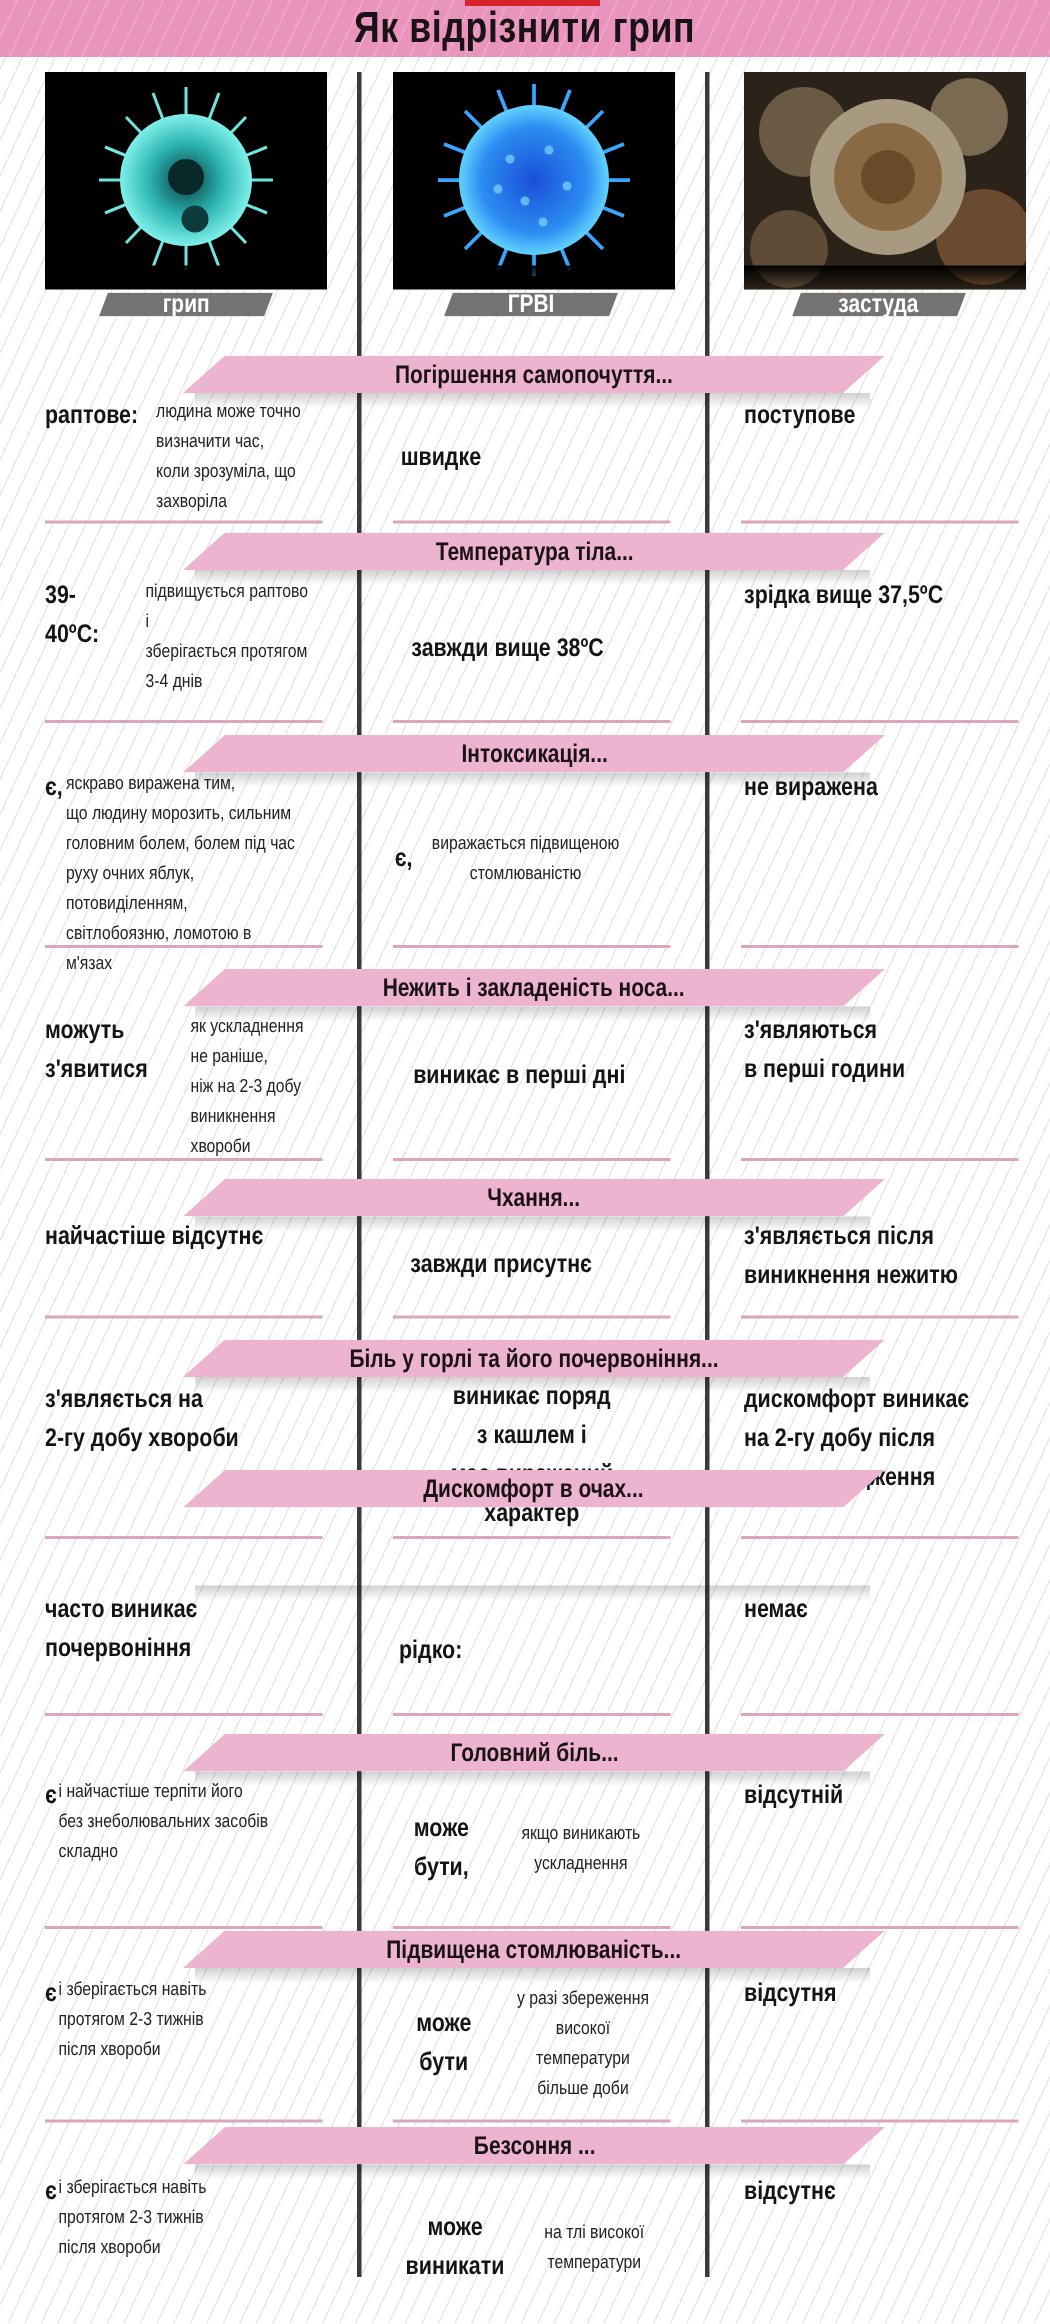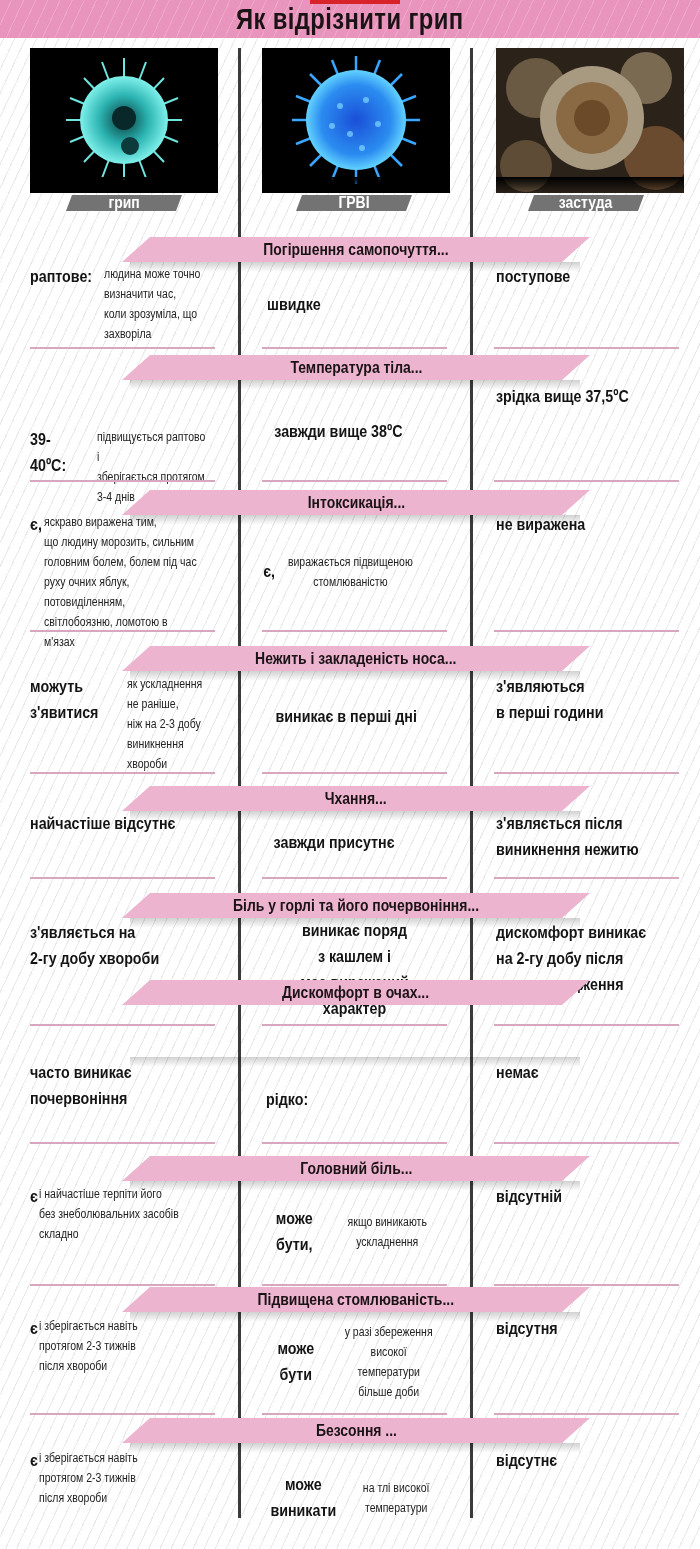--- a/index.html
+++ b/index.html
@@ -176,21 +176,21 @@
     </div>
     <div class="uline" style="top: 347px; left: 262px; width: 185px;"></div>
     <div class="cell col2" style="top: 264px; height: 82px;">
       <div class="main"><span class="narrow">поступове</span></div>
     </div>
     <div class="uline" style="top: 347px; left: 494px; width: 185px;"></div>
     <div class="banner-shadow" style="top: 380px;"></div>
     <div class="banner" style="top: 355px;">
       <span>Температура тіла...</span>
     </div>
-    <div class="cell col0" style="top: 384px; height: 96px; margin-top: 43px;">
+    <div class="cell col0" style="top: 384px; height: 96px;">
       <div class="main"><span class="narrow">39-40ºC:</span></div>
       <div class="sub"><span class="narrow">підвищується раптово і
 зберігається протягом
 3-4 днів</span></div>
     </div>
     <div class="uline" style="top: 480px; left: 30px; width: 185px;"></div>
     <div class="cell col1" style="top: 384px; height: 96px;">
       <div class="main"><span class="narrow">завжди вище 38ºC</span></div>
     </div>
     <div class="uline" style="top: 480px; left: 262px; width: 185px;"></div>

